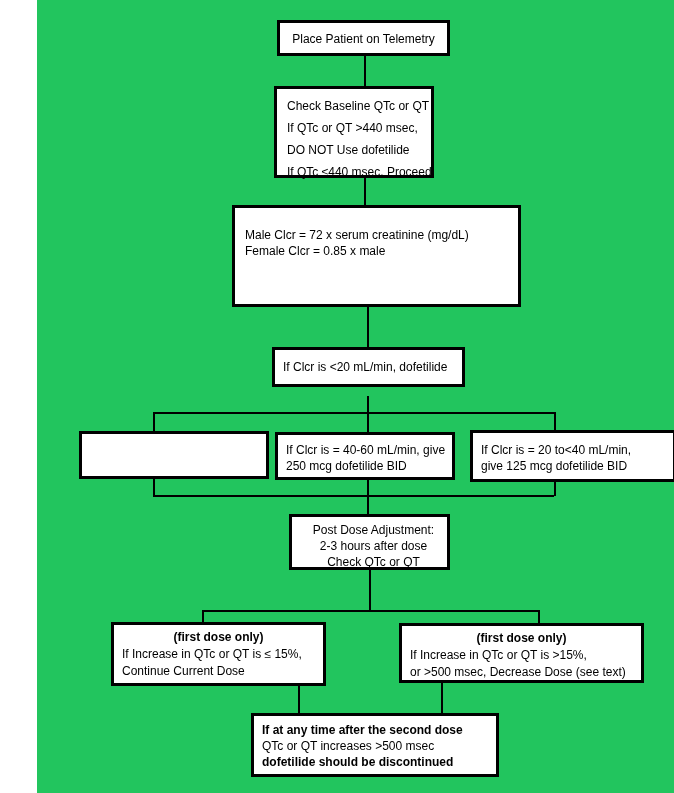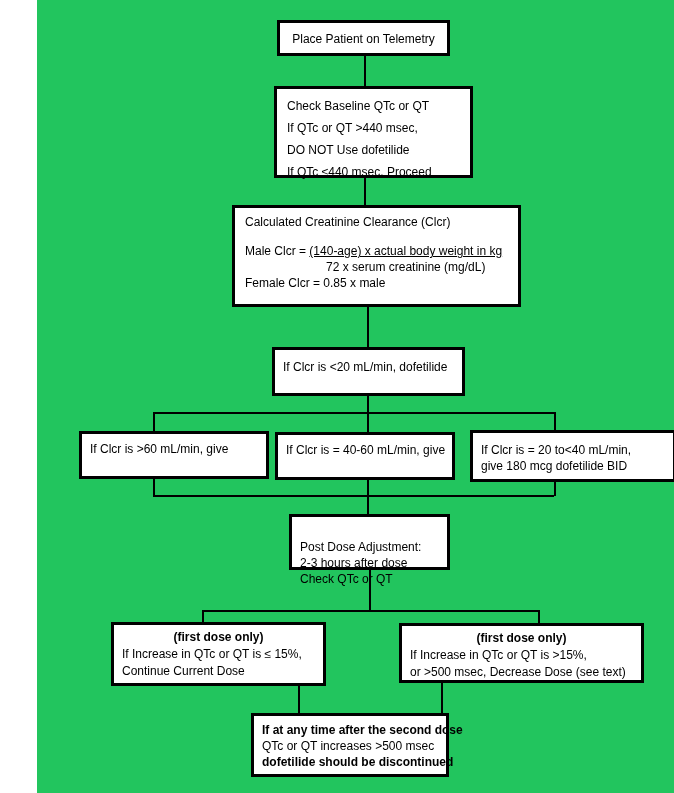--- a/index.html
+++ b/index.html
@@ -50,68 +50,67 @@
   <div class="hline" style="left:165px;top:610px;width:336px;"></div>
   <div class="vline" style="left:165px;top:610px;height:12px;"></div>
   <div class="vline" style="left:501px;top:610px;height:13px;"></div>
   <div class="vline" style="left:261px;top:686px;height:27px;"></div>
   <div class="vline" style="left:404px;top:683px;height:30px;"></div>
 
   <div class="box center" style="left:240px;top:20px;width:173px;height:36px;padding-top:8px;">
     <div class="tline">Place Patient on Telemetry</div>
   </div>
 
-  <div class="box" style="left:237px;top:86px;width:199px;height:92px;padding:6px 12px 0 10px;line-height:22px;">
+  <div class="box" style="left:237px;top:86px;width:160px;height:92px;padding:6px 12px 0 10px;line-height:22px;">
     <div class="tline">Check Baseline QTc or QT</div>
     <div class="tline">If QTc or QT &gt;440 msec,</div>
     <div class="tline">DO NOT Use dofetilide</div>
     <div class="tline">If QTc ≤440 msec, Proceed</div>
   </div>
 
   <div class="box" style="left:195px;top:205px;width:289px;height:102px;padding:6px 0 0 10px;">
-    <div class="tline">Calculated Creatinine Clearance (Clcr)</div>
     <div style="height:13px;"></div>
-    <div class="tline"><span>Male Clcr = </span><span class="frac"><span class="num" style="display:block;">(140-age) x actual body weight in kg</span><span class="den" style="display:block;">72 x serum creatinine (mg/dL)</span></span></div>
+    <div class="tline"><span>Male Clcr = </span><span class="frac"><span class="den" style="display:block;">72 x serum creatinine (mg/dL)</span></span></div>
     <div class="tline">Female Clcr = 0.85 x male</div>
   </div>
 
-  <div class="box" style="left:235px;top:347px;width:193px;height:49px;padding:6px 3px 0 8px;line-height:23px;">
+  <div class="box" style="left:235px;top:347px;width:193px;height:40px;padding:6px 3px 0 8px;line-height:23px;">
     <div class="tline">If Clcr is &lt;20 mL/min, dofetilide</div>
   </div>
 
   <div class="box" style="left:42px;top:431px;width:190px;height:48px;padding:7px 0 0 8px;">
-    <div class="tline">If Clcr is &gt;60 mL/min, give</div>
   </div>
 
   <div class="box" style="left:238px;top:432px;width:180px;height:48px;padding:7px 0 1px 8px;">
     <div class="tline">If Clcr is = 40-60 mL/min, give</div>
+    <div class="tline">250 mcg dofetilide BID</div>
   </div>
 
   <div class="box" style="left:433px;top:430px;width:206px;height:52px;padding:9px 0 0 8px;">
     <div class="tline">If Clcr is = 20 to&lt;40 mL/min,</div>
-    <div class="tline">give 180 mcg dofetilide BID</div>
+    <div class="tline">give 125 mcg dofetilide BID</div>
   </div>
 
-  <div class="box" style="left:252px;top:514px;width:161px;height:56px;padding:22px 0 0 8px;">
+  <div class="box" style="left:252px;top:514px;width:161px;height:56px;padding:5px 0 0 8px;text-align:center;">
     <div class="tline">Post Dose Adjustment:</div>
     <div class="tline">2-3 hours after dose</div>
     <div class="tline">Check QTc or QT</div>
   </div>
 
   <div class="box" style="left:74px;top:622px;width:215px;height:64px;padding:4px 0 0 8px;line-height:17px;">
     <div class="tline bold center" style="padding-right:8px;">(first dose only)</div>
     <div class="tline">If Increase in QTc or QT is ≤ 15%,</div>
     <div class="tline">Continue Current Dose</div>
   </div>
 
   <div class="box" style="left:362px;top:623px;width:245px;height:60px;padding:4px 0 0 8px;line-height:17px;">
     <div class="tline bold center" style="padding-right:8px;">(first dose only)</div>
     <div class="tline">If Increase in QTc or QT is &gt;15%,</div>
     <div class="tline">or &gt;500 msec, Decrease Dose (see text)</div>
   </div>
 
-  <div class="box" style="left:214px;top:713px;width:198px;height:64px;padding:6px 0 0 8px;">
+  <div class="box" style="left:214px;top:713px;width:248px;height:64px;padding:6px 0 0 8px;">
     <div class="tline bold">If at any time after the second dose</div>
     <div class="tline">QTc or QT increases &gt;500 msec</div>
     <div class="tline bold">dofetilide should be discontinued</div>
   </div>
 
 </div>
 
 </body></html>

